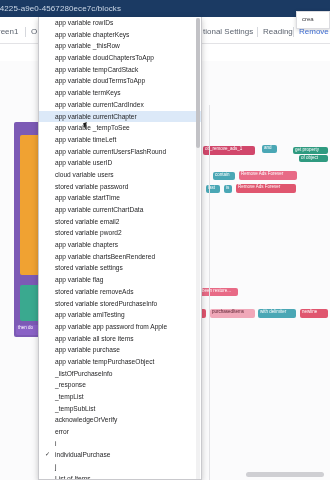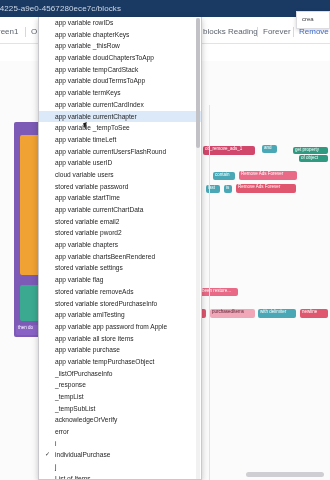--- a/index.html
+++ b/index.html
@@ -231,23 +231,23 @@
     </div>
 
     <div class="hscroll"></div>
 
   </div>
 
   <div class="navstrip">
     <div class="navitem" style="left:-6px;">creen1</div>
     <div class="navdiv" style="left:25px;"></div>
     <div class="navitem" style="left:31px;">O</div>
-    <div class="navitem" style="left:203px;">blocks Reading</div>
+    <div class="navitem" style="left:203px;">tional Settings</div>
     <div class="navdiv" style="left:257px;"></div>
-    <div class="navitem" style="left:263px;">Forever</div>
+    <div class="navitem" style="left:263px;">Reading</div>
     <div class="navdiv" style="left:293px;"></div>
     <div class="navitem active" style="left:299px;">Remove Ad</div>
   </div>
 
   <div class="tooltip">
     <span>crea</span>
   </div>
 
   <div class="dropdown">
     <div class="dd-list" id="dd-list">

